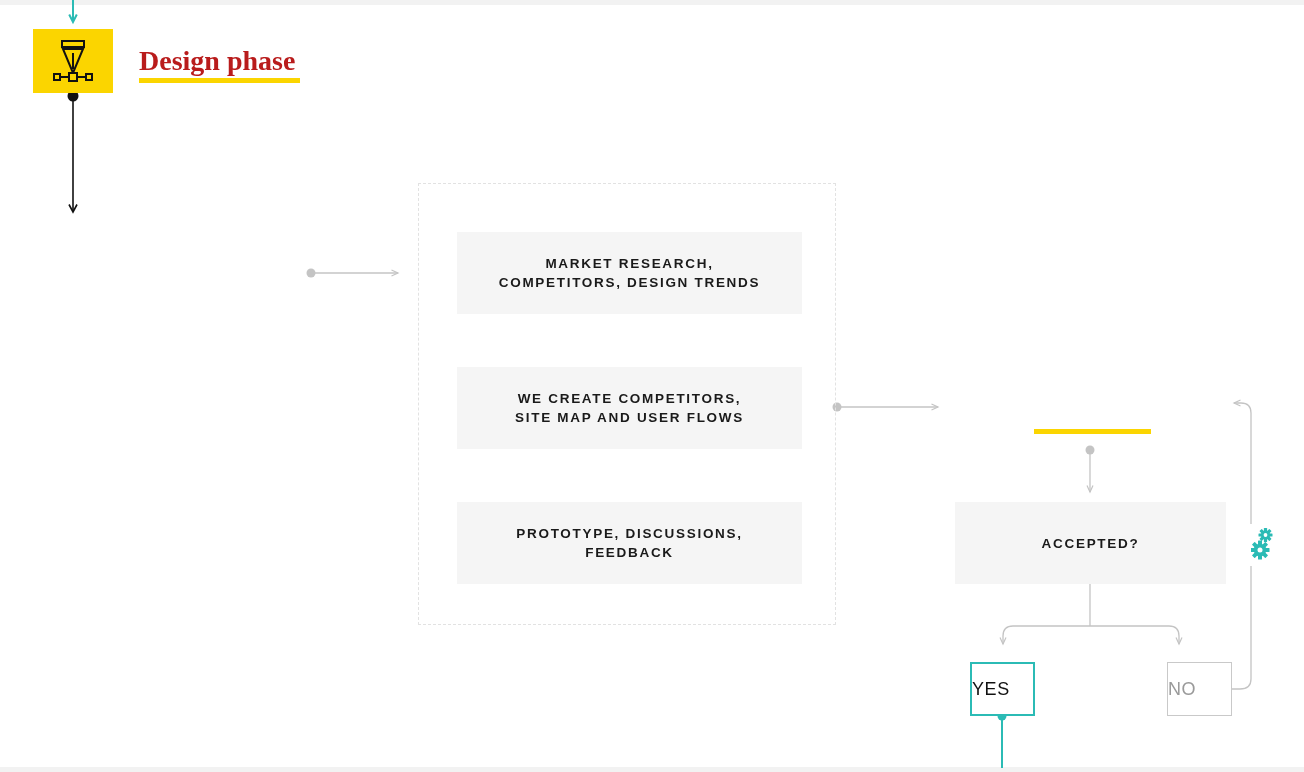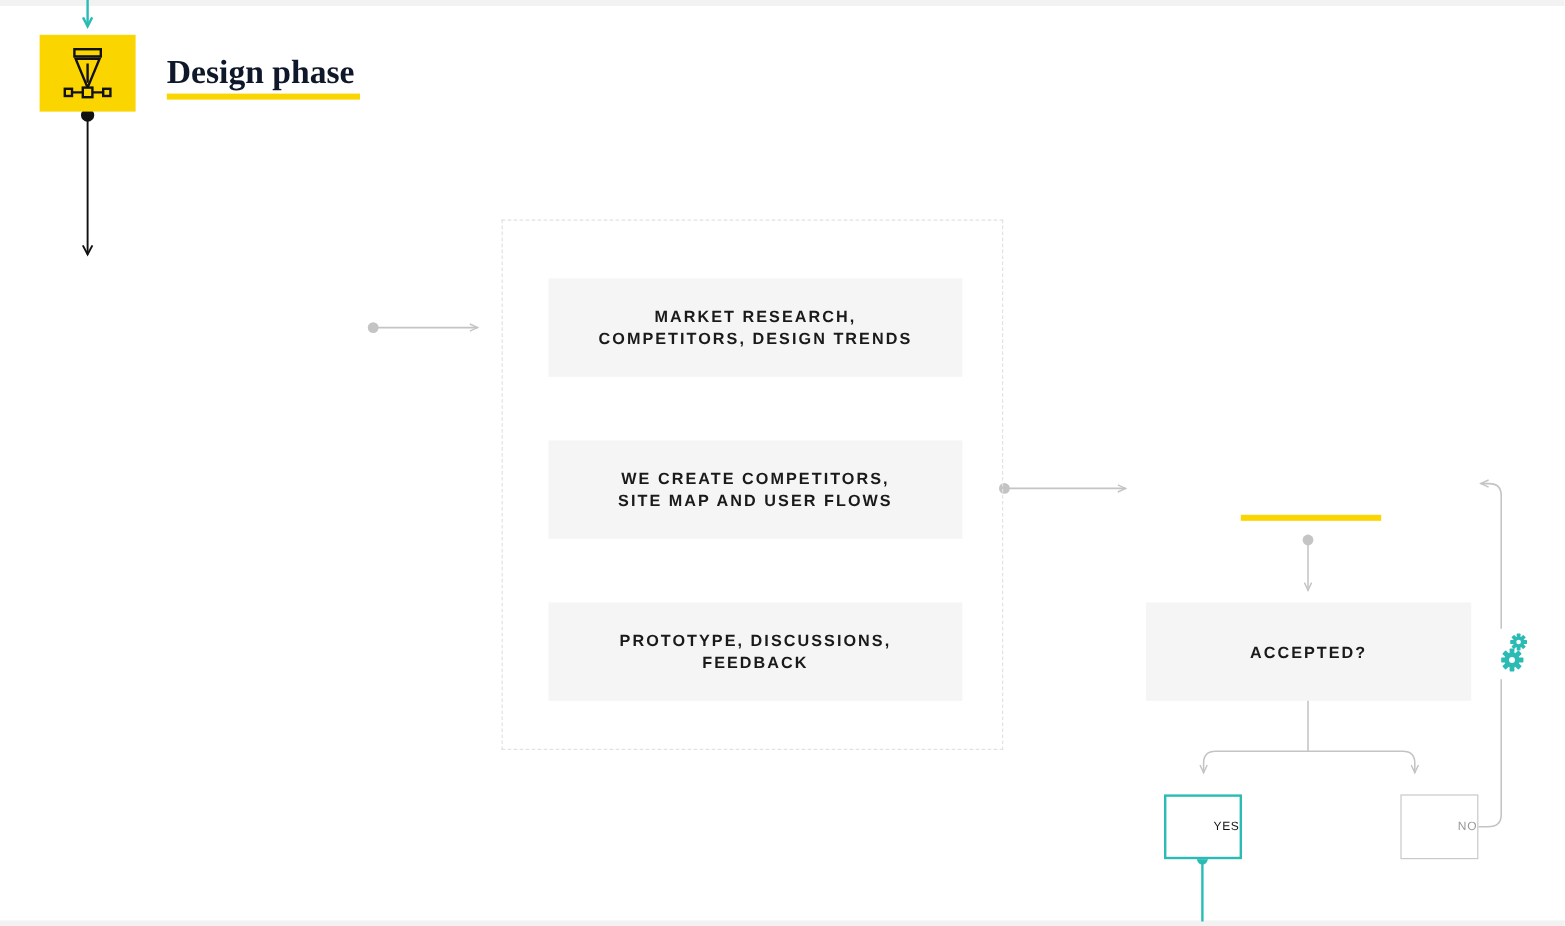--- a/index.html
+++ b/index.html
@@ -40,21 +40,21 @@
   .phase-icon-box svg { display: block; }
 
   
   .phase-title {
     position: absolute;
     left: 139px;
     top: 45px;
     font-family: "Liberation Serif", serif;
     font-size: 28px;
     font-weight: 700;
-    color: #0f172a;
+    color: #b91c1c;
     letter-spacing: 0px;
     white-space: nowrap;
   }
   .phase-title-underline {
     position: absolute;
     left: 139px;
     top: 78px;
     width: 161px;
     height: 5px;
     background: #FBD500;
@@ -103,22 +103,22 @@
     box-sizing: border-box;
   }
 
   
   .obox {
     position: absolute;
     background: #ffffff;
     box-sizing: border-box;
     display: flex;
     align-items: center;
-    justify-content: flex-end;
-    font-size: 10px;
+    justify-content: flex-start;
+    font-size: 18px;
     font-weight: 500;
     letter-spacing: 0.6px;
   }
   #box-yes {
     left: 970px; top: 662px; width: 65px; height: 54px;
     border: 2px solid #2BBBB5;
     color: #111111;
   }
   #box-no {
     left: 1146px; top: 662px; width: 65px; height: 54px;

